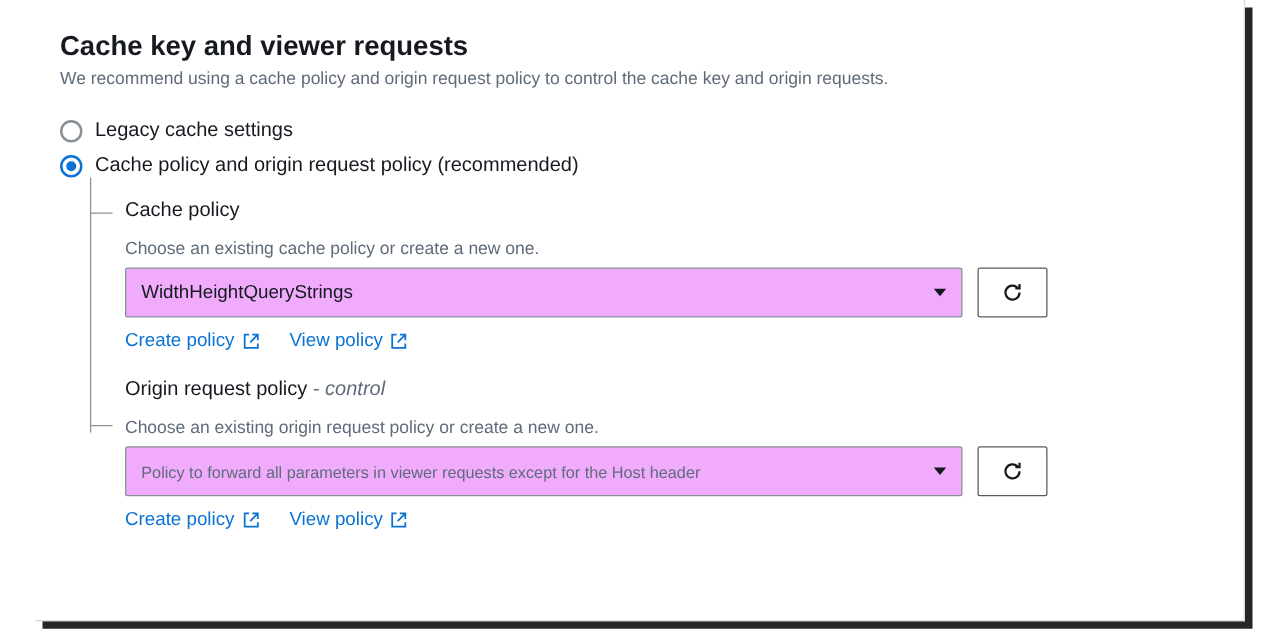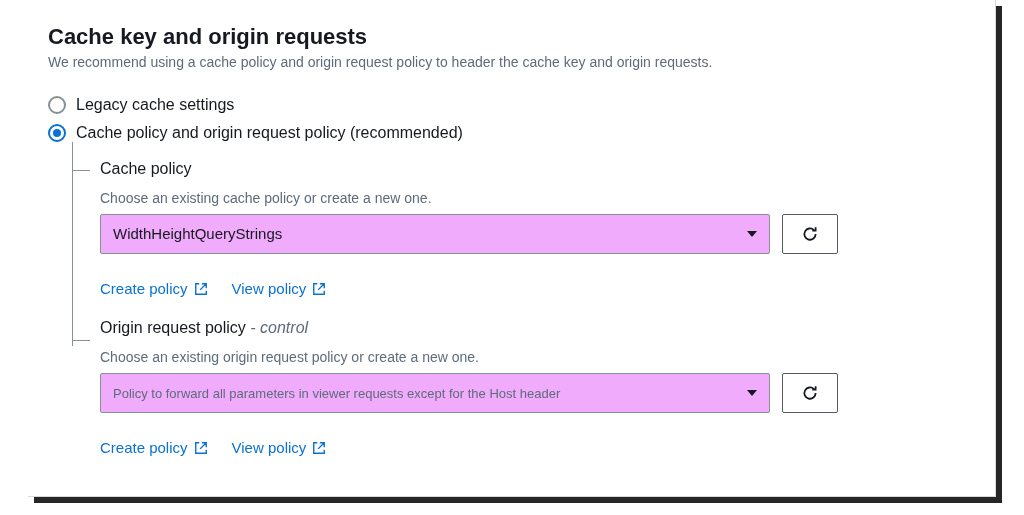--- a/index.html
+++ b/index.html
@@ -144,42 +144,42 @@
     border: 1px solid #545b64;
     border-radius: 2px;
     background: #fff;
     display: flex;
     align-items: center;
     justify-content: center;
     cursor: pointer;
   }
   .refresh-btn svg { width: 18px; height: 18px; }
   .link-row {
-    margin-top: 26px;
+    margin-top: 10px;
     display: flex;
     gap: 24px;
   }
   .aws-link {
     color: #0972d3;
     font-size: 15px;
     text-decoration: none;
     display: inline-flex;
     align-items: center;
     gap: 6px;
     cursor: pointer;
   }
   .aws-link svg { width: 14px; height: 14px; }
 </style>
 </head>
 <body>
 
 <div class="panel">
 
-  <h2 class="section-title">Cache key and origin requests</h2>
-  <p class="section-desc">We recommend using a cache policy and origin request policy to header the cache key and origin requests.</p>
+  <h2 class="section-title">Cache key and viewer requests</h2>
+  <p class="section-desc">We recommend using a cache policy and origin request policy to control the cache key and origin requests.</p>
 
   <div class="radio-group">
     <div class="radio-row">
       <span class="radio-outer"></span>
       <span class="radio-label">Legacy cache settings</span>
     </div>
     <div class="radio-row">
       <span class="radio-outer selected">
           <span class="radio-inner"></span>
         </span>

